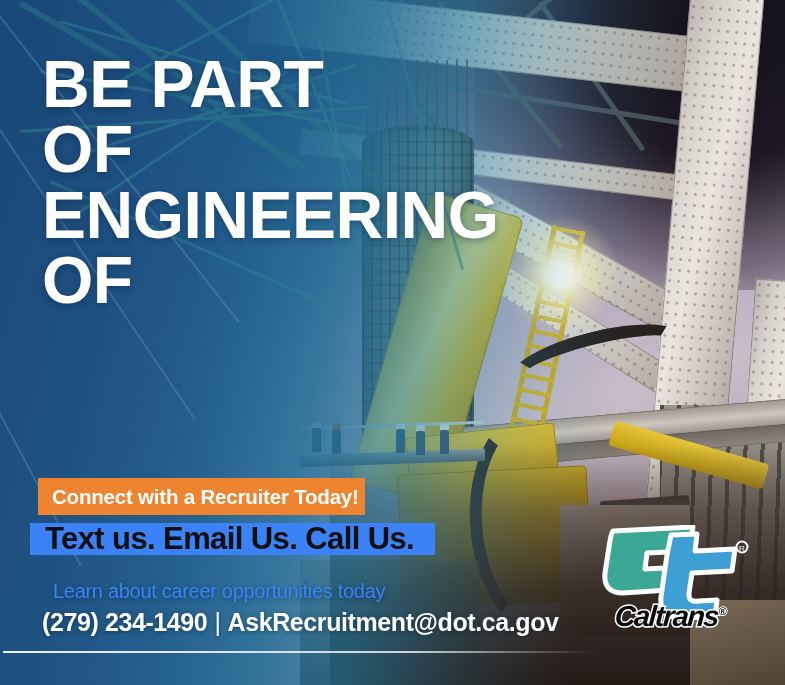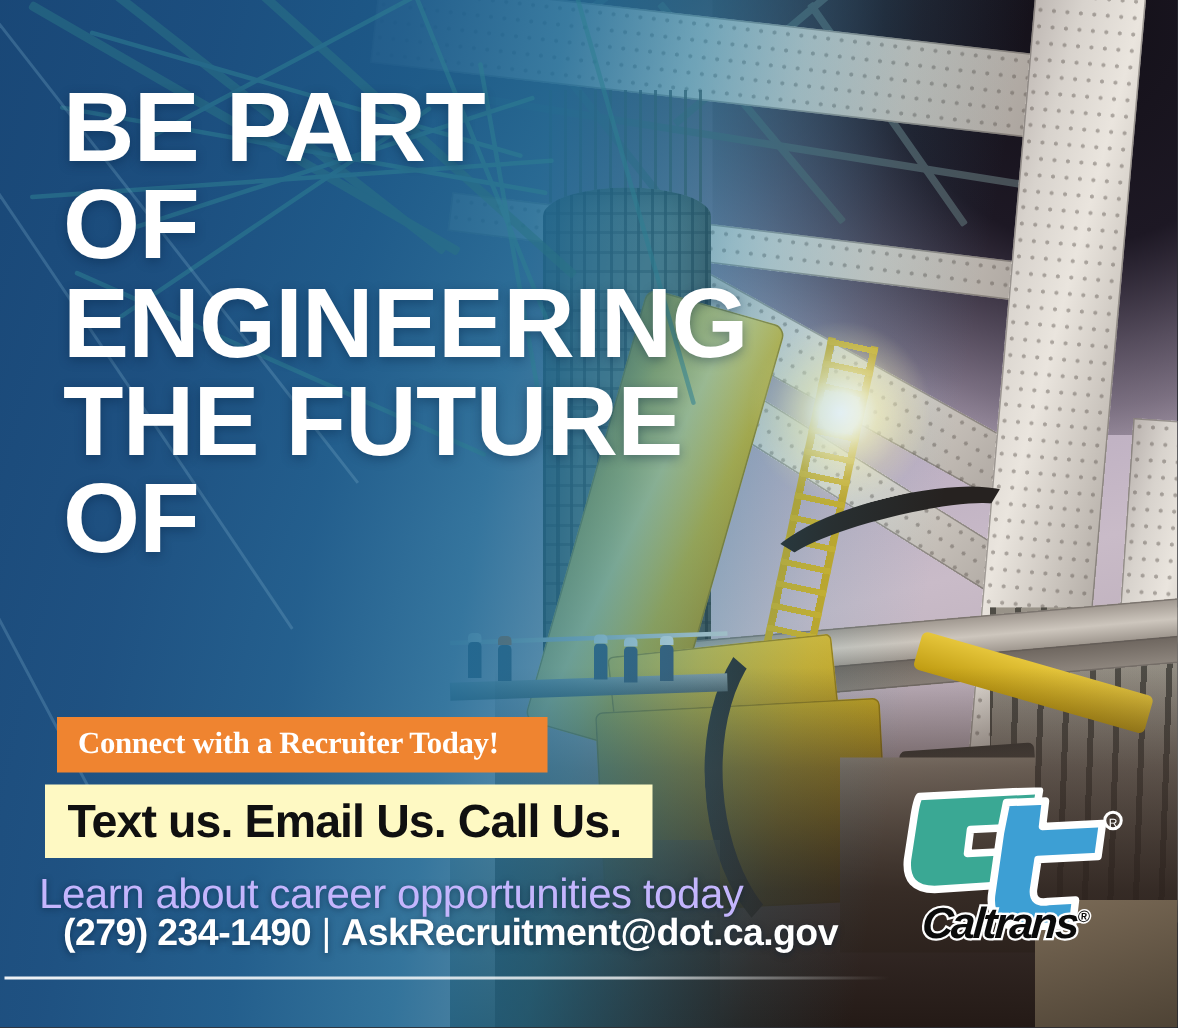--- a/index.html
+++ b/index.html
@@ -190,32 +190,32 @@
     text-shadow: 0 2px 7px rgba(0,30,60,.38);
   }
   .headline div { white-space:nowrap; }
 
   .orange-band {
     position:absolute; left:38px; top:478px; width:327px; height:37px;
     background:#ef8430;
     display:flex; align-items:center;
   }
   .orange-band span {
-    color:#fff; font-weight:bold; font-size:20.5px; padding-left:14px; letter-spacing:-0.2px;font-family:Liberation Serif, serif;
+    color:#fff; font-weight:bold; font-size:20.5px; padding-left:14px; letter-spacing:-0.2px;
   }
   .white-band {
-    position:absolute; left:30px; top:523px; width:405px; height:49px;
-    background:#fef9c3; display:flex; align-items:center;
+    position:absolute; left:30px; top:523px; width:405px; height:32px;
+    background:#3b82f6; display:flex; align-items:center;
   }
   .white-band span {
     color:#101010; font-weight:bold; font-size:31px; padding-left:15px; letter-spacing:-0.6px;
   }
   .learn {
-    position:absolute; left:26px; top:580px; color:#c4b5fd;
-    font-size:28px; letter-spacing:-0.3px; text-shadow:0 1px 4px rgba(0,25,50,.5);
+    position:absolute; left:53px; top:580px; color:#3b82f6;
+    font-size:20px; letter-spacing:-0.3px; text-shadow:0 1px 4px rgba(0,25,50,.5);
   }
   .contact {
     position:absolute; left:42px; top:608px; color:#fff;
     font-size:25px; font-weight:bold; letter-spacing:-0.4px; text-shadow:0 1px 4px rgba(0,25,50,.5);
   }
   .contact .sep { font-weight:normal; padding:0 7px; }
 
   
   .logo { position:absolute; left:585px; top:525px; width:165px; height:120px; }
   .logo svg { display:block; }
@@ -317,21 +317,20 @@
     <i style="top:0px;   left:320px; width:300px; transform:rotate(74deg);"></i>
   </div>
   <div class="diag-line" style="top:-10px; left:-20px; width:420px; transform:rotate(52deg);"></div>
   <div class="diag-line" style="top:70px;  left:-40px; width:420px; transform:rotate(56deg);"></div>
   <div class="diag-line" style="top:300px; left:-60px; width:300px; transform:rotate(62deg);"></div>
 
   <div class="headline">
     <div>BE PART</div>
     <div>OF</div>
     <div>ENGINEERING</div>
-    <div>THE FUTURE</div>
     <div>OF</div>
   </div>
 
   <div class="orange-band">
     <span>Connect with a Recruiter Today!</span>
   </div>
   <div class="white-band">
     <span>Text us. Email Us. Call Us.</span>
   </div>
   <div class="learn">Learn about career opportunities today</div>

